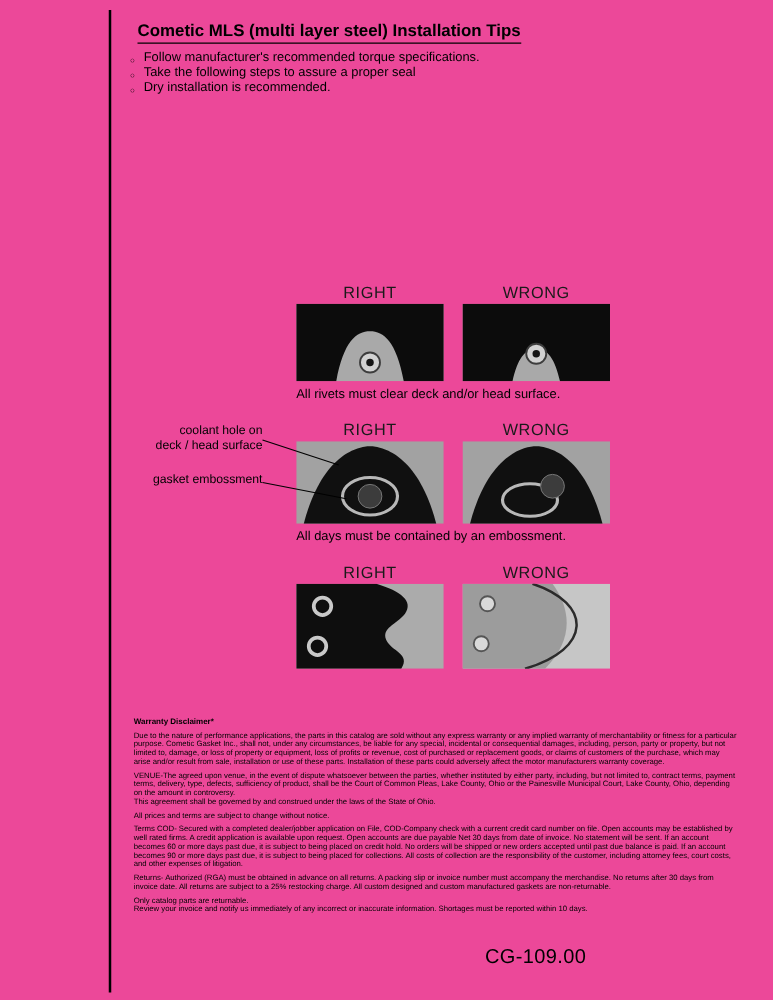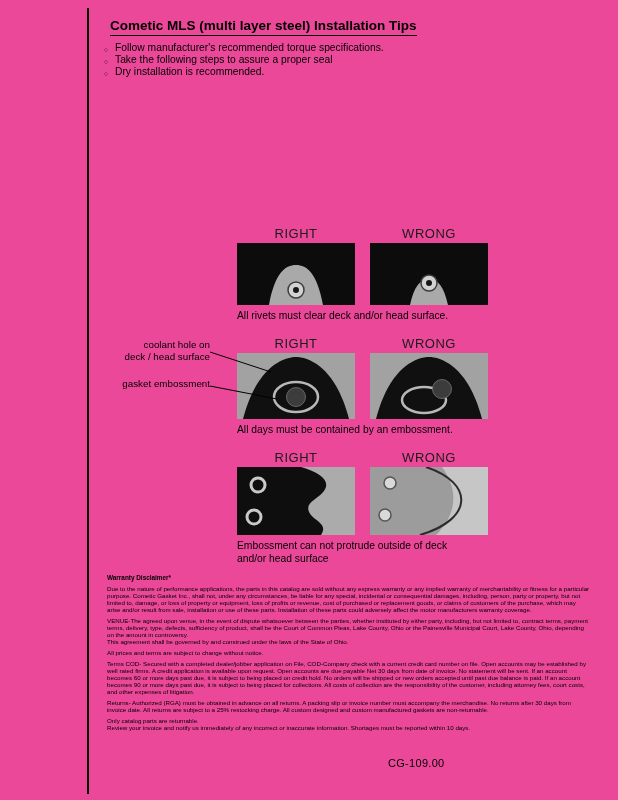--- a/index.html
+++ b/index.html
@@ -22,21 +22,21 @@
   .fig-panels{display:flex;gap:15px;}
   .panel{display:block;}
   .fig-caption{margin-top:4px;font-size:10.3px;line-height:13px;white-space:pre-line;}
   .callout{position:absolute;width:100px;left:-127px;text-align:right;font-size:9.8px;line-height:11.5px;white-space:pre-line;}
   .co1{top:3px;}
   .co2{top:42px;}
   .callout-lines{position:absolute;left:-30px;top:0;width:90px;height:85px;pointer-events:none;}
   .warranty{position:absolute;left:107px;top:574px;width:483px;font-size:6.2px;line-height:7px;}
   .warranty-heading{font-weight:bold;font-size:6.4px;margin-bottom:4px;}
   .wpara{margin-bottom:4px;white-space:pre-line;}
-  .footer-code{position:absolute;left:388px;top:757px;font-size:11px;letter-spacing:0.3px;}
+  .footer-code{position:absolute;left:388px;top:757px;font-size:16px;letter-spacing:0.3px;}
 </style>
 </head>
 <body>
 
 <div class="page">
   <div class="left-rule"></div>
 
   <div class="content">
     <div class="title">Cometic MLS (multi layer steel) Installation Tips</div>
 
@@ -114,22 +114,20 @@
           <circle cx="17" cy="50" r="7" fill="none" stroke="#c9c9c9" stroke-width="3"></circle>
         </svg>
         <svg class="panel" width="118" height="68" viewBox="0 0 118 68">
           <rect width="118" height="68" fill="#c6c6c6"></rect>
           <path d="M0,0 H72 C88,22 88,46 66,68 H0 Z" fill="#9c9c9c"></path>
           <path d="M56,0 C104,16 104,52 50,68" fill="none" stroke="#2b2b2b" stroke-width="2"></path>
           <circle cx="20" cy="16" r="6" fill="#d9d9d9" stroke="#555555" stroke-width="1.5"></circle>
           <circle cx="15" cy="48" r="6" fill="#d9d9d9" stroke="#555555" stroke-width="1.5"></circle>
         </svg>
       </div>
-      <div class="fig-caption">Embossment can not protrude outside of deck
-and/or head surface</div>
     </div>
   </div>
 
   <div class="warranty">
     <div class="warranty-heading">Warranty Disclaimer*</div>
     <div class="wpara">Due to the nature of performance applications, the parts in this catalog are sold without any express warranty or any implied warranty of merchantability or fitness for a particular purpose.  Cometic Gasket Inc., shall not, under any circumstances, be liable for any special, incidental or consequential damages, including, person, party or property, but not limited to, damage, or loss of property or equipment, loss of profits or revenue, cost of purchased or replacement goods, or claims of customers of the purchase, which may arise and/or result from sale, installation or use of these parts.  Installation of these parts could adversely affect the motor manufacturers warranty coverage.</div>
     <div class="wpara">VENUE-The agreed upon venue, in the event of dispute whatsoever between the parties, whether instituted by either party, including, but not limited to, contract terms, payment terms, delivery, type, defects, sufficiency of product, shall be the Court of Common Pleas, Lake County, Ohio or the Painesville Municipal Court, Lake County, Ohio, depending on the amount in controversy.
 This agreement shall be governed by and construed under the laws of the State of Ohio.</div>
     <div class="wpara">All prices and terms are subject to change without notice.</div>
     <div class="wpara">Terms COD- Secured with a completed dealer/jobber application on File, COD-Company check with a current credit card number on file.  Open accounts may be established by well rated firms.  A credit application is available upon request.  Open accounts are due payable Net 30 days from date of invoice.  No statement will be sent.  If an account becomes 60 or more days past due, it is subject to being placed on credit hold.  No orders will be shipped or new orders accepted until past due balance is paid.  If an account becomes 90 or more days past due, it is subject to being placed for collections.  All costs of collection are the responsibility of the customer, including attorney fees, court costs, and other expenses of litigation.</div>

